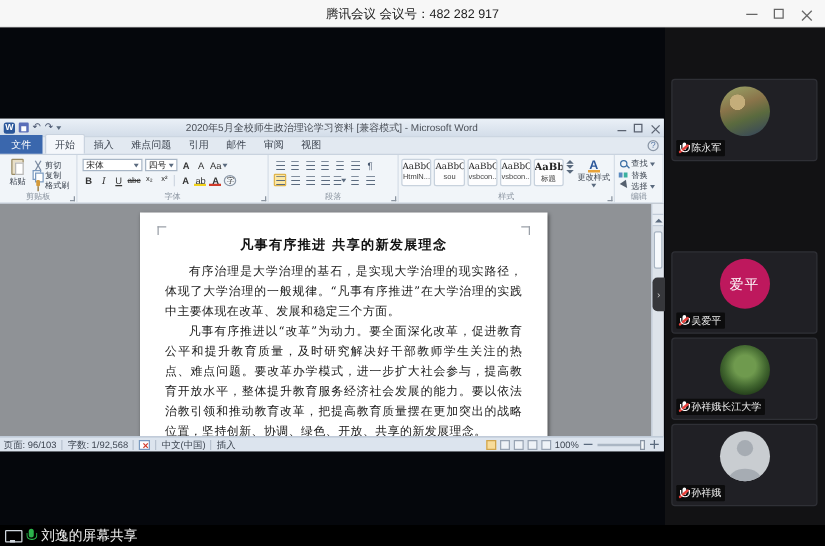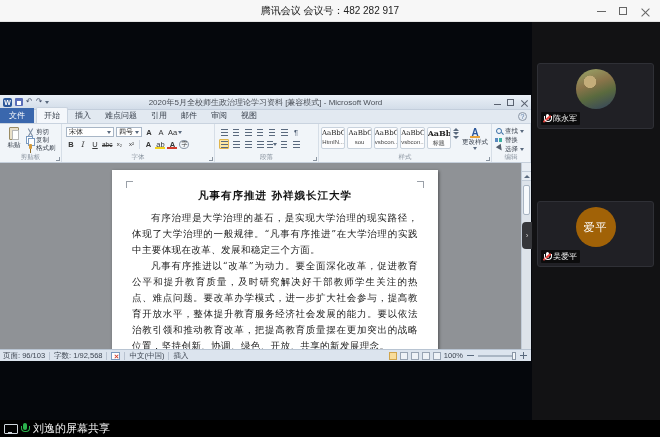--- a/index.html
+++ b/index.html
@@ -128,21 +128,21 @@
 
   
   .collapse { position:absolute; left:522px; top:222px; width:10px; height:27px; background:#36373b; border-radius:4px 0 0 4px; color:#c9c9c9; font-size:8px; line-height:27px; text-align:center; z-index:6; }
 
   
   .sidebar { position:absolute; left:532px; top:22px; width:128px; height:398px; background:#121214; }
   .tile { position:absolute; left:5px; width:117px; height:66px; background:#202025; border:1px solid #2f3036; border-radius:3px; }
   .avatar { position:absolute; left:50%; top:5px; transform:translateX(-50%); width:40px; height:40px; border-radius:50%; overflow:hidden; }
   .av1 { background:radial-gradient(circle at 35% 32%, #c4ad7a 0 16%, rgba(0,0,0,0) 17%), linear-gradient(160deg,#9aa86a 0%,#8a744a 38%,#5a6a3e 62%,#31415f 100%); }
   .av2 { background:linear-gradient(105deg,#8a7450 0%,#a08a5e 25%,#2a1d10 45%,#17100a 60%,#4a3a22 75%,#7a8a52 100%); }
-  .av3 { background:#a16207; display:flex; align-items:center; justify-content:center; color:#fff; font-size:11px; letter-spacing:1px; }
+  .av3 { background:#be185d; display:flex; align-items:center; justify-content:center; color:#fff; font-size:11px; letter-spacing:1px; }
   .av4 { background:radial-gradient(circle at 50% 42%, #6f9a4e 0 28%, #41662f 55%, #203a18 80%, #101f0c 100%); }
   .av5 { background:#c9cdd1; position:absolute; }
   .av5::before { content:""; position:absolute; left:50%; top:7px; transform:translateX(-50%); width:13px; height:13px; border-radius:50%; background:#a6acb3; }
   .av5::after { content:""; position:absolute; left:50%; bottom:-8px; transform:translateX(-50%); width:26px; height:18px; border-radius:50%; background:#a6acb3; }
   .nameplate { position:absolute; left:3px; bottom:3px; background:rgba(8,8,8,.82); display:flex; align-items:center; gap:2px; padding:1px 3px 1px 2px; border-radius:1px; max-width:110px; }
   .pname { color:#ececec; font-size:8px; white-space:nowrap; overflow:hidden;text-align:right; }
   .mic { width:8px; height:10px; position:relative; flex:none; }
   .mic::before { content:""; position:absolute; left:2.5px; top:0.5px; width:3px; height:5.5px; background:#fff; border-radius:1.5px; }
   .mic::after { content:""; position:absolute; left:0.5px; top:2.5px; width:6px; height:4.5px; border:1px solid #fff; border-top:none; border-radius:0 0 4px 4px; }
   .mic i { position:absolute; left:-1px; top:4px; width:10px; height:1.6px; background:#e8413c; transform:rotate(-40deg); border-radius:1px; }
@@ -365,21 +365,21 @@
             <span class="mi mi-select"></span>
             <span>选择</span>
             <span class="caret"></span>
           </div>
         <span class="grp-label">编辑</span>
       </div>
     </div>
 
     <div class="w-doc">
       <div class="page">
-        <div class="doc-title">凡事有序推进  孙祥娥长江大学</div>
+        <div class="doc-title">凡事有序推进  共享的新发展理念</div>
         <p class="doc-p">有序治理是大学治理的基石，是实现大学治理的现实路径，体现了大学治理的一般规律。“凡事有序推进”在大学治理的实践中主要体现在改革、发展和稳定三个方面。</p>
         <p class="doc-p">凡事有序推进以“改革”为动力。要全面深化改革，促进教育公平和提升教育质量，及时研究解决好干部教师学生关注的热点、难点问题。要改革办学模式，进一步扩大社会参与，提高教育开放水平，整体提升教育服务经济社会发展的能力。要以依法治教引领和推动教育改革，把提高教育质量摆在更加突出的战略位置，坚持创新、协调、绿色、开放、共享的新发展理念。</p>
       </div>
       <div class="vscroll">
         <div class="vs-btn"></div>
         <div class="vs-btn">
             <span class="tri-up"></span>
           </div>
         <div class="vs-thumb"></div>
       </div>
@@ -432,20 +432,38 @@
       <span>爱平</span>
     </div>
     <div class="nameplate">
       <span class="mic">
           <i></i>
         </span>
       <span class="pname">吴爱平</span>
     </div>
   </div>
 
-
+  <div class="tile" style="top:248px">
+    <div class="avatar av4"></div>
+    <div class="nameplate">
+      <span class="mic">
+          <i></i>
+        </span>
+      <span class="pname">孙祥娥长江大学</span>
+    </div>
+  </div>
+
+  <div class="tile" style="top:317px">
+    <div class="avatar av5"></div>
+    <div class="nameplate">
+      <span class="mic">
+          <i></i>
+        </span>
+      <span class="pname">孙祥娥</span>
+    </div>
+  </div>
 </div>
 
 <div class="bottombar">
   <span class="bmon"></span>
   <span class="bmic"></span>
   <span class="share-label">刘逸的屏幕共享</span>
 </div>
 
 </body></html>

